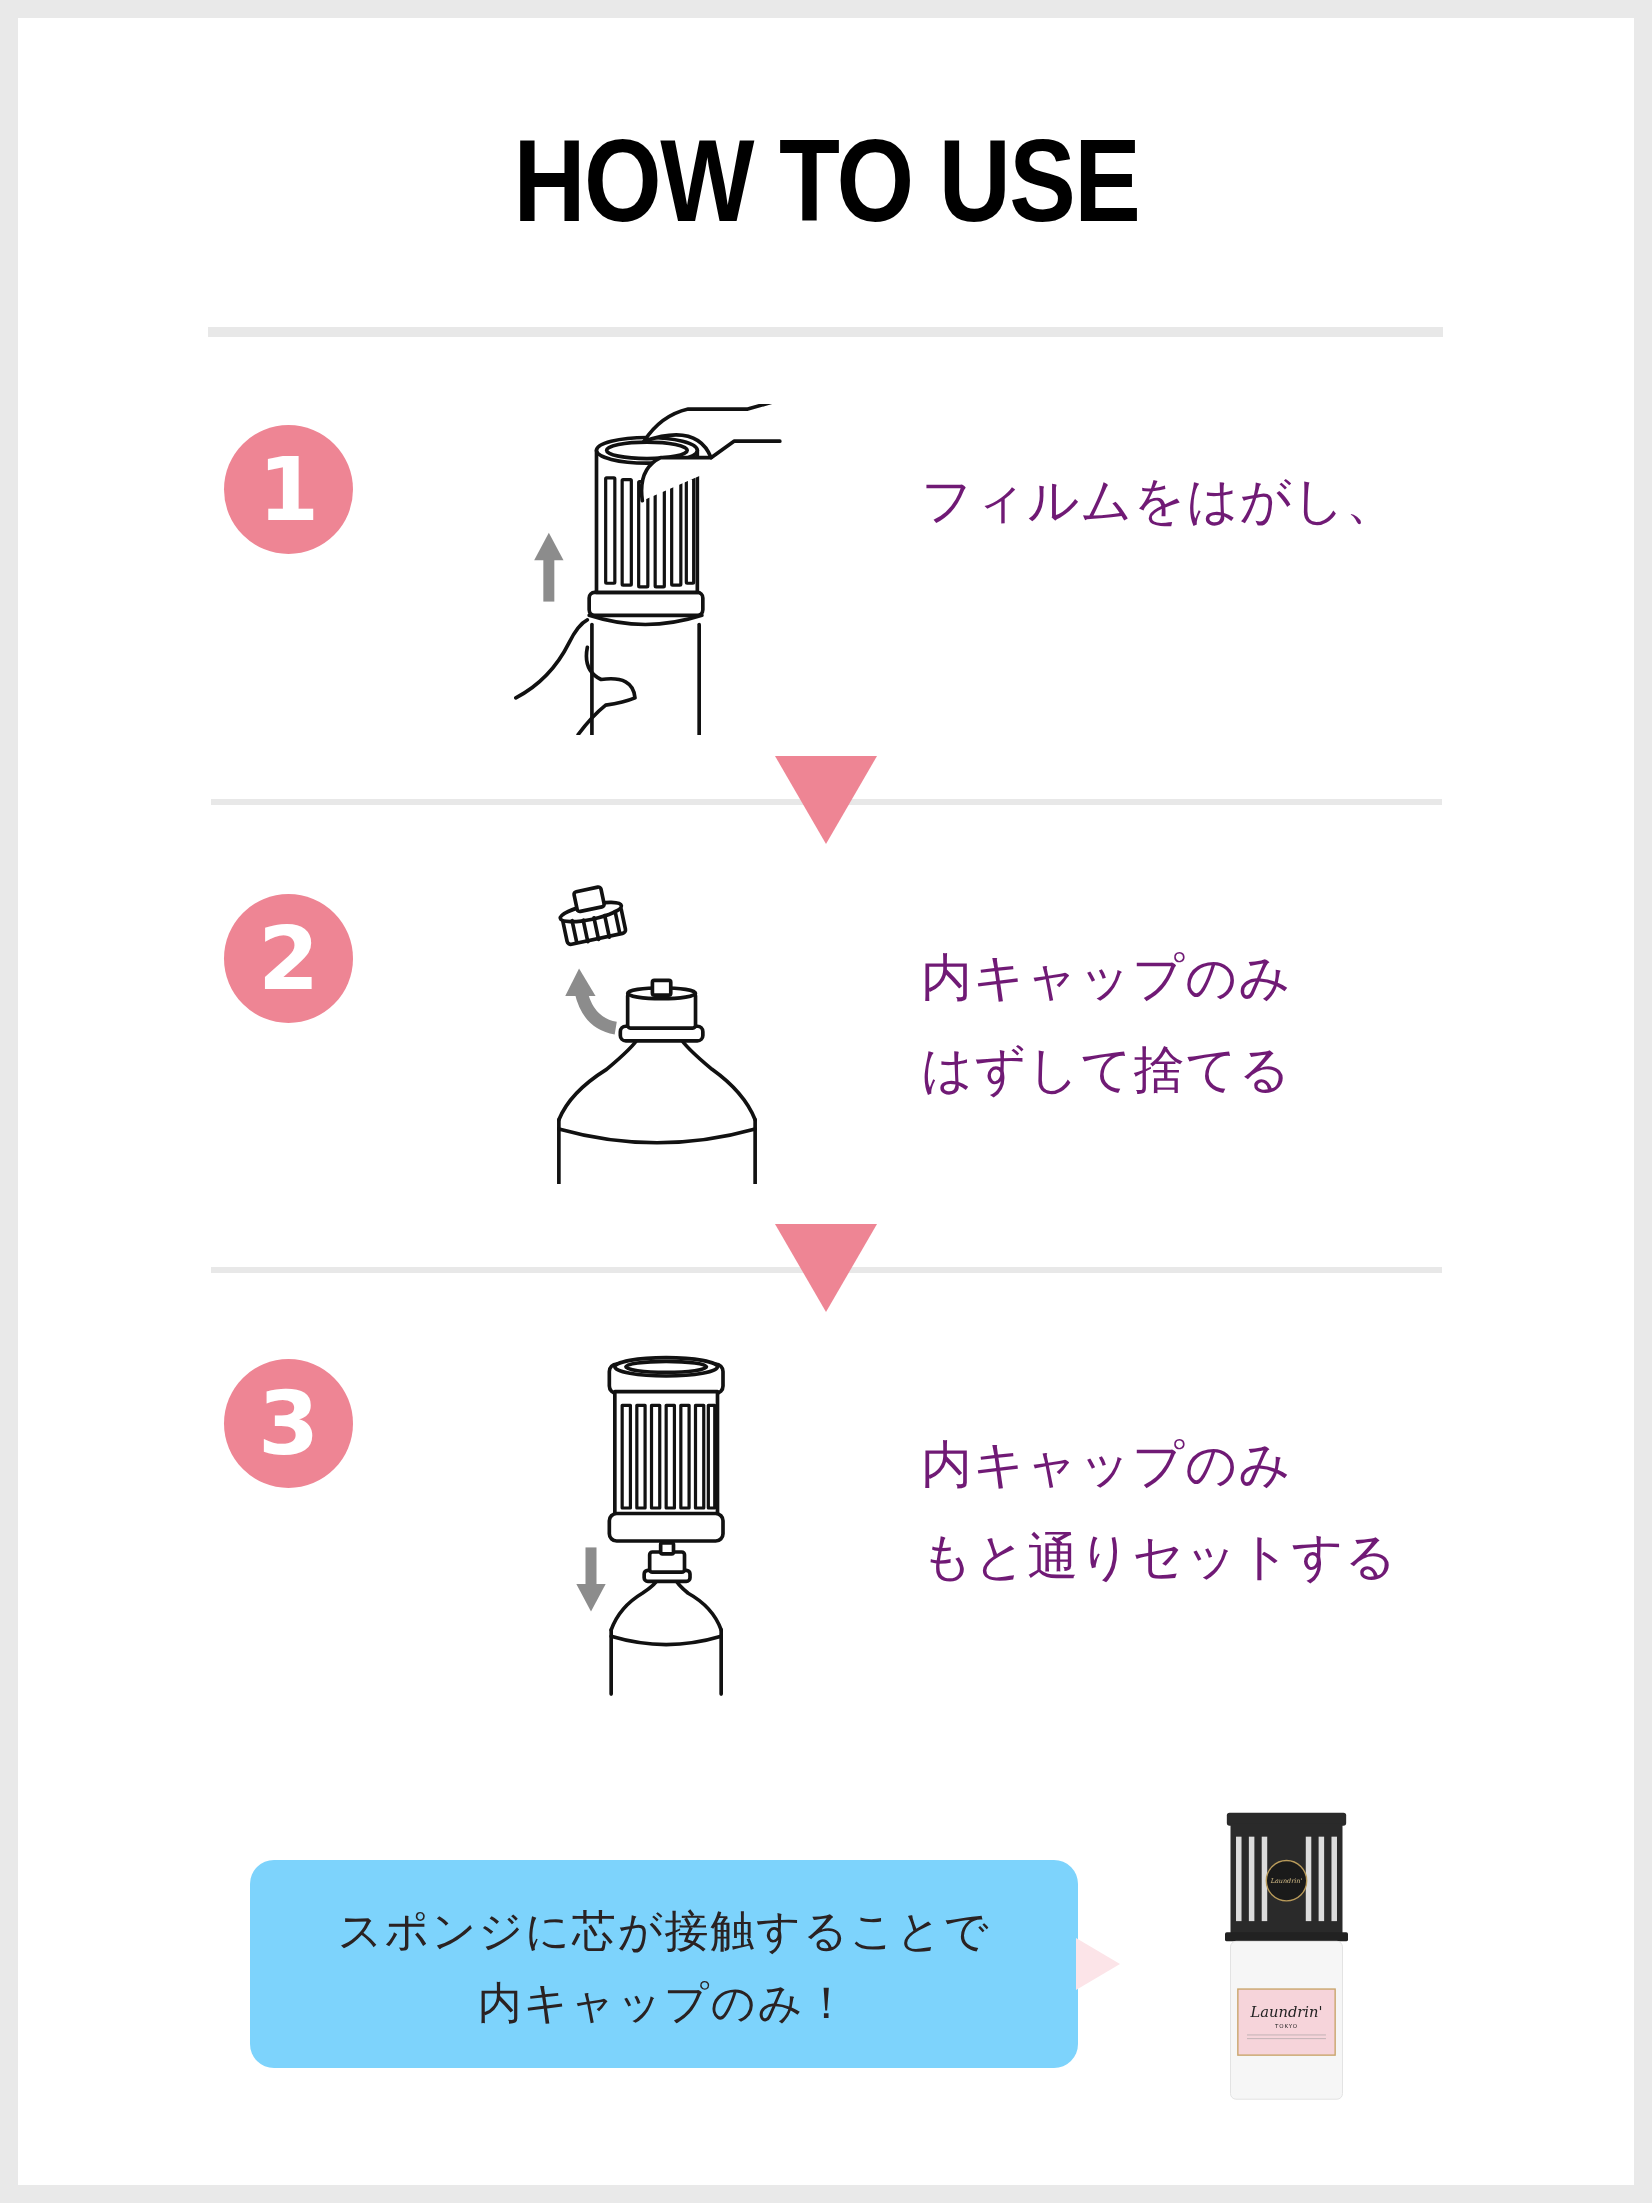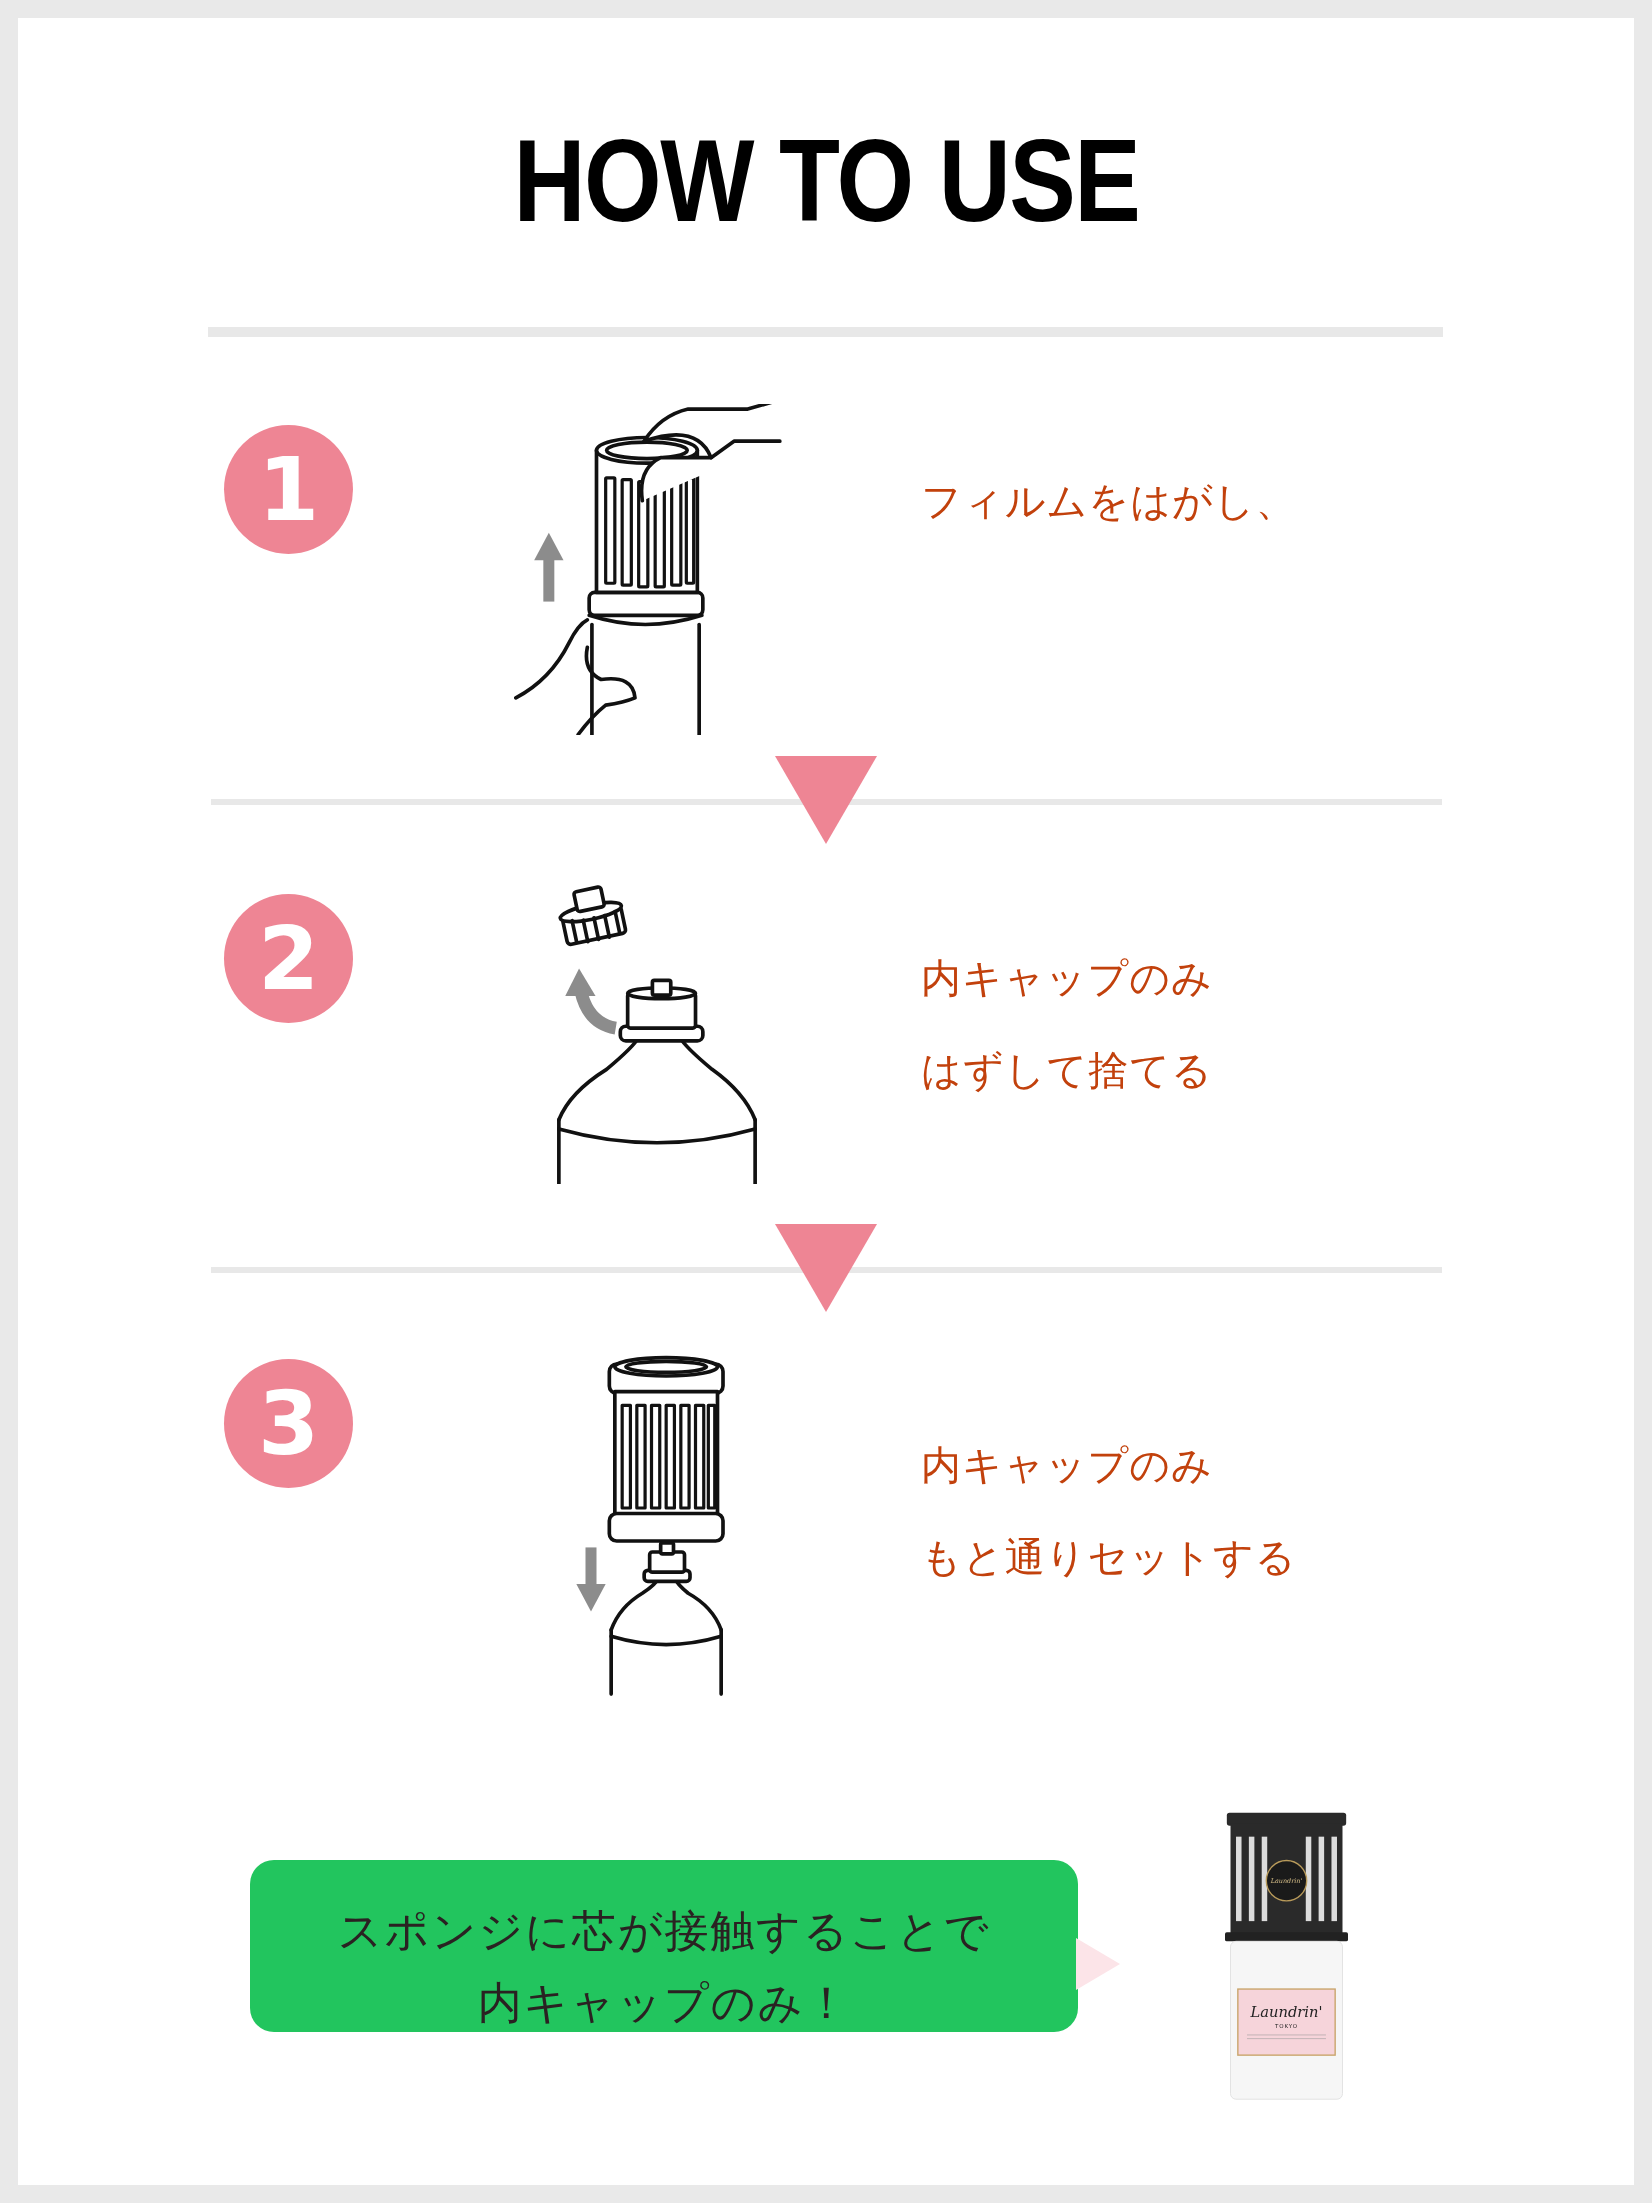--- a/index.html
+++ b/index.html
@@ -62,23 +62,23 @@
       color: #ffffff;
       font-family: "DejaVu Sans", sans-serif;
       font-weight: bold;
       font-size: 88px;
       line-height: 129px;
       text-align: center;
     }
     .step-text {
       position: absolute;
       left: 921px;
-      font-size: 40px;
+      font-size: 51px;
       line-height: 92px;
-      color: #c2410c;
+      color: #701a75;
       font-family: "DejaVu Sans", sans-serif;
       letter-spacing: 0.9px;
     }
     .step-text div { white-space: nowrap; }
     .tri {
       position: absolute;
       left: 775px;
       width: 0;
       height: 0;
       border-left: 51px solid transparent;
@@ -86,22 +86,22 @@
       border-top: 88px solid #ee8594;
     }
     .illus {
       position: absolute;
     }
     .bubble {
       position: absolute;
       left: 250px;
       top: 1860px;
       width: 828px;
-      height: 172px;
-      background: #22c55e;
+      height: 208px;
+      background: #7dd3fc;
       border-radius: 24px;
     }
     .bubble-pointer {
       position: absolute;
       left: 1076px;
       top: 1938px;
       width: 0;
       height: 0;
       border-top: 26px solid transparent;
       border-bottom: 26px solid transparent;

